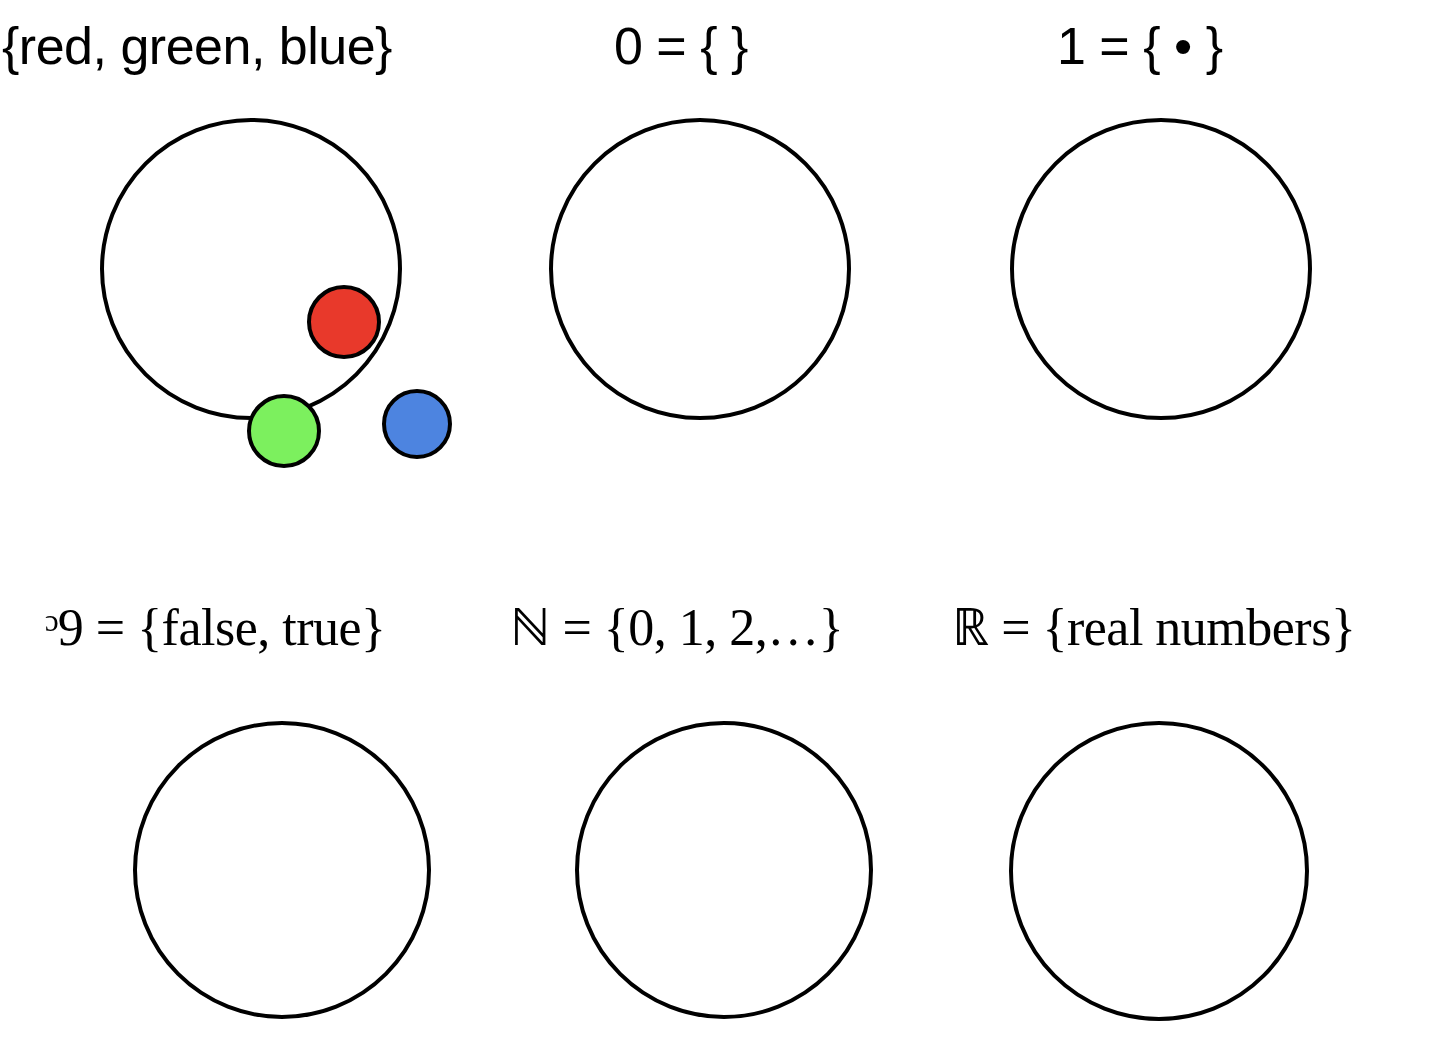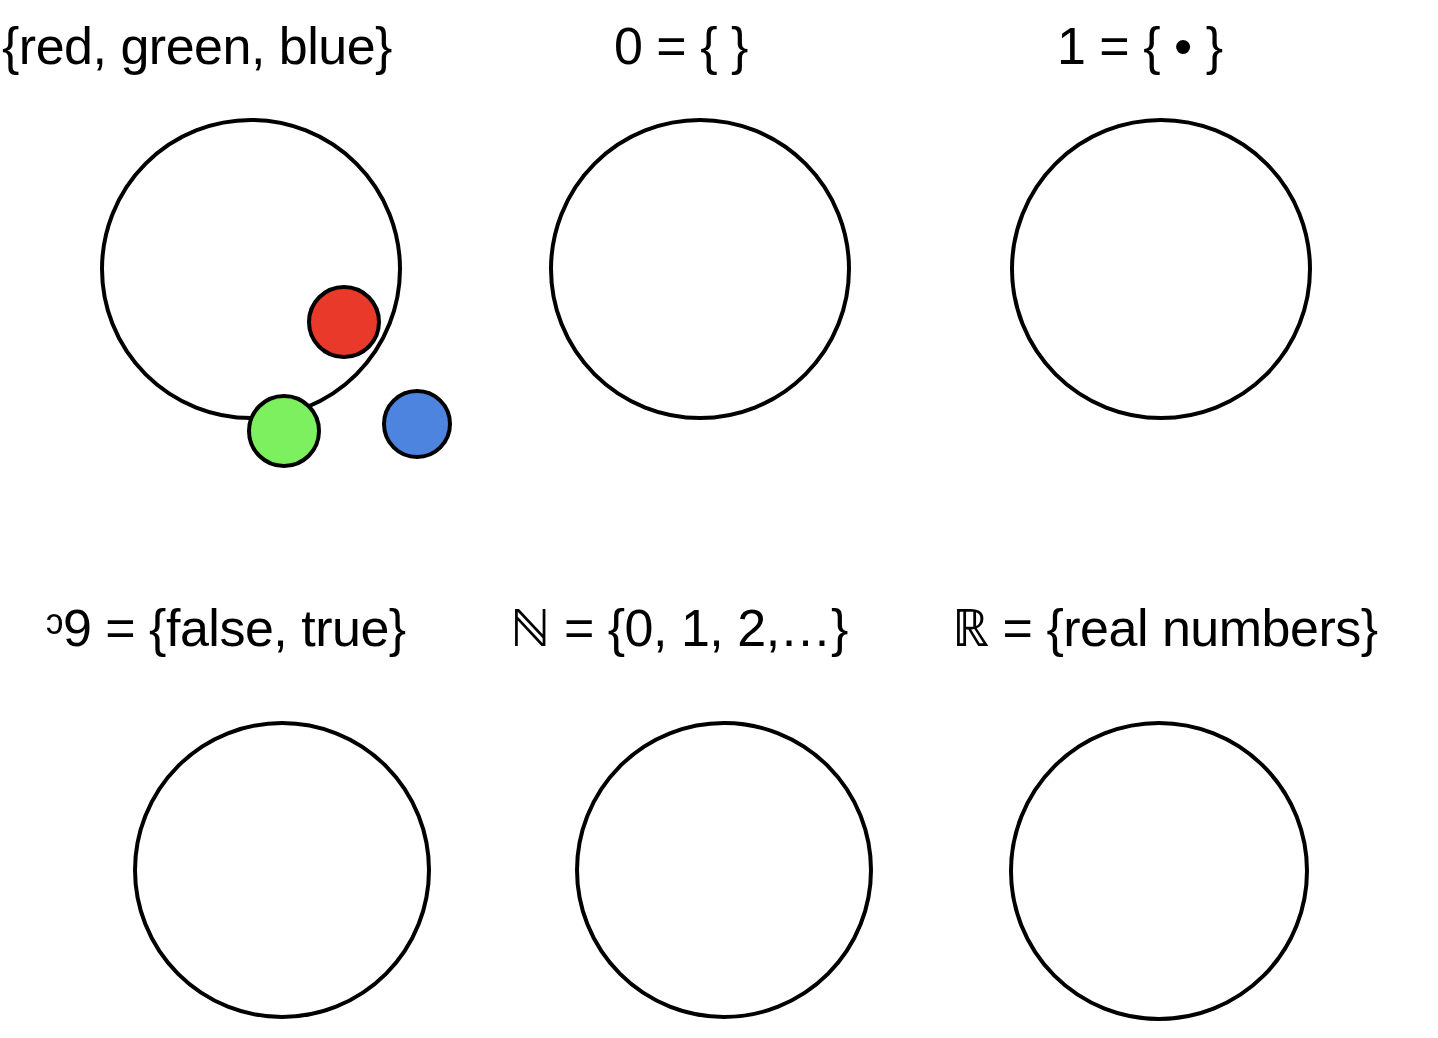--- a/index.html
+++ b/index.html
@@ -30,21 +30,21 @@
     color: #000000;
     letter-spacing: -0.5px;
   }
   .lbl-set       { left: 2px;   top: 20px; }
   .lbl-zero      { left: 614px; top: 20px; }
   .lbl-one       { left: 1057px;top: 20px; }
   .lbl-bool      { left: 45px;  top: 602px; }
   .lbl-nat       { left: 510px; top: 602px; }
   .lbl-real      { left: 952px; top: 602px; }
 
-  .bbfont { font-family: Liberation Sans, sans-serif; }
+  .bbfont { font-family: Liberation Serif, serif; }
 
   .circle {
     position: absolute;
     border: 4px solid #000000;
     border-radius: 50%;
     background: #ffffff;
     box-sizing: border-box;
   }
 
   

